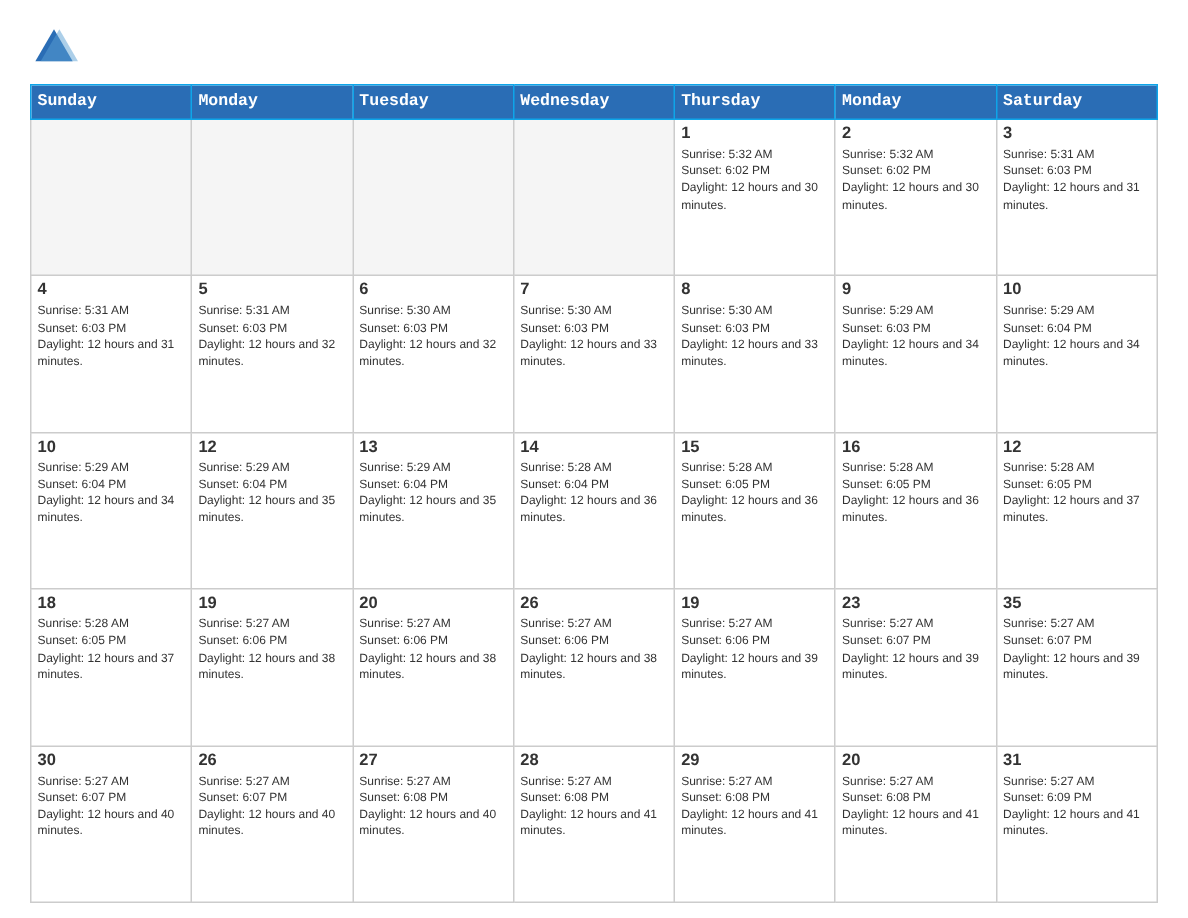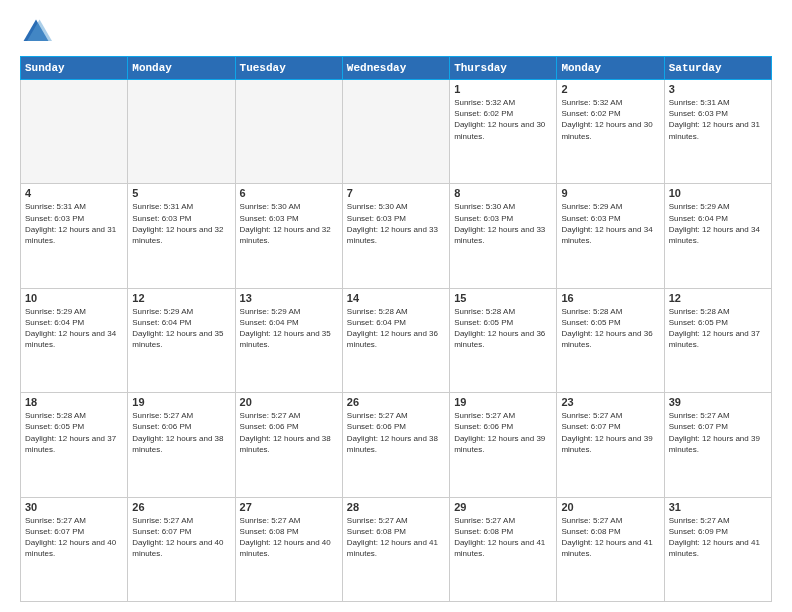--- a/index.html
+++ b/index.html
@@ -232,21 +232,21 @@
           </td>
           <td>
             <span class="day-number">19</span>
             <div class="day-info">Sunrise: 5:27 AM<br>Sunset: 6:06 PM<br>Daylight: 12 hours and 39 minutes.</div>
           </td>
           <td>
             <span class="day-number">23</span>
             <div class="day-info">Sunrise: 5:27 AM<br>Sunset: 6:07 PM<br>Daylight: 12 hours and 39 minutes.</div>
           </td>
           <td>
-            <span class="day-number">39</span>
+            <span class="day-number">35</span>
             <div class="day-info">Sunrise: 5:27 AM<br>Sunset: 6:07 PM<br>Daylight: 12 hours and 39 minutes.</div>
           </td>
         </tr>
         <tr>
           <td>
             <span class="day-number">30</span>
             <div class="day-info">Sunrise: 5:27 AM<br>Sunset: 6:07 PM<br>Daylight: 12 hours and 40 minutes.</div>
           </td>
           <td>
             <span class="day-number">26</span>

